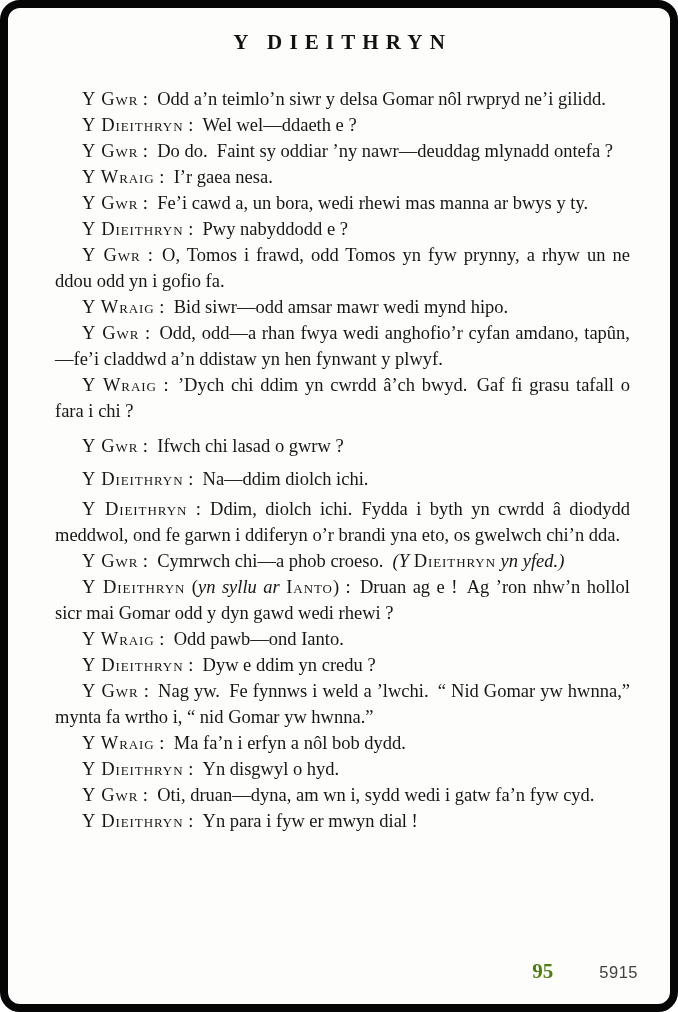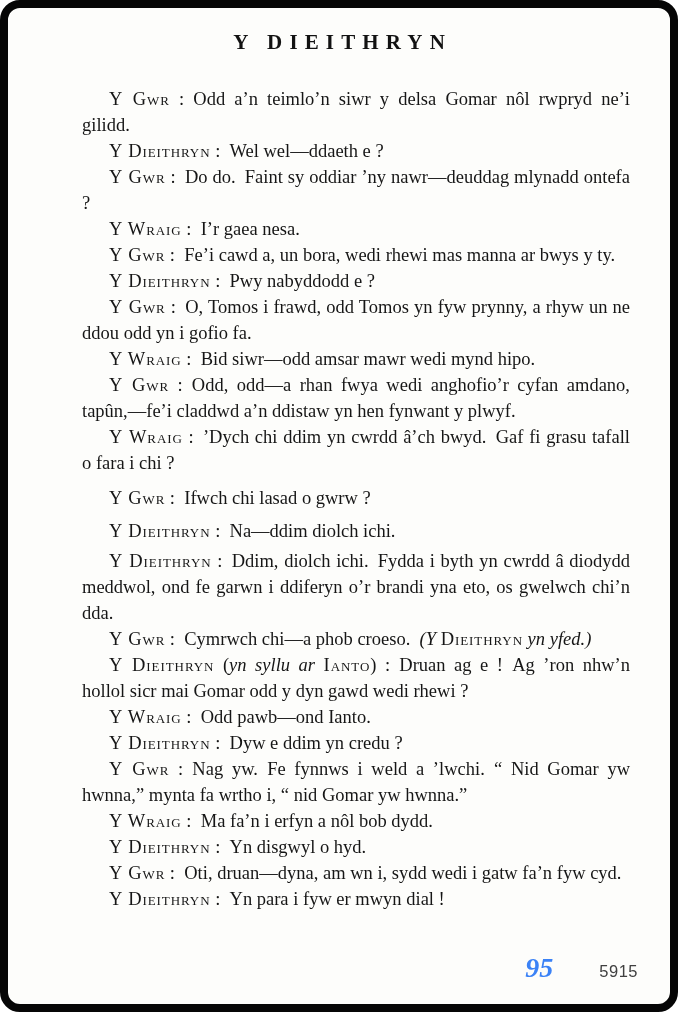--- a/index.html
+++ b/index.html
@@ -25,21 +25,21 @@
     margin: 22px 0 0 0;
     text-align: center;
     font-size: 21px;
     font-weight: 700;
     letter-spacing: 0.34em;
     text-indent: 0.34em;
     color: #121212;
   }
   .dialogue {
     margin-top: 31px;
-    padding-left: 74px;
+    padding-left: 47px;
     padding-right: 40px;
     font-size: 18.5px;
     line-height: 26px;
     text-align: justify;
   }
   .para {
     margin: 0;
     text-indent: 27px;
   }
   .sc {
@@ -53,23 +53,22 @@
     position: absolute;
     bottom: 20px;
     right: 32px;
     display: flex;
     align-items: baseline;
     gap: 46px;
   }
   .pagenum {
     font-family: "Liberation Serif", "DejaVu Serif", serif;
     font-weight: 700;
-    font-size: 28px;
-    color: #3b82f6;
-    font-style: italic;
+    font-size: 21px;
+    color: #4d7c0f;
   }
   .printcode {
     font-family: "Liberation Sans", "DejaVu Sans", sans-serif;
     font-size: 16.5px;
     color: #404040;
     letter-spacing: 0.5px;
   }
 </style>
 </head>
 <body>

